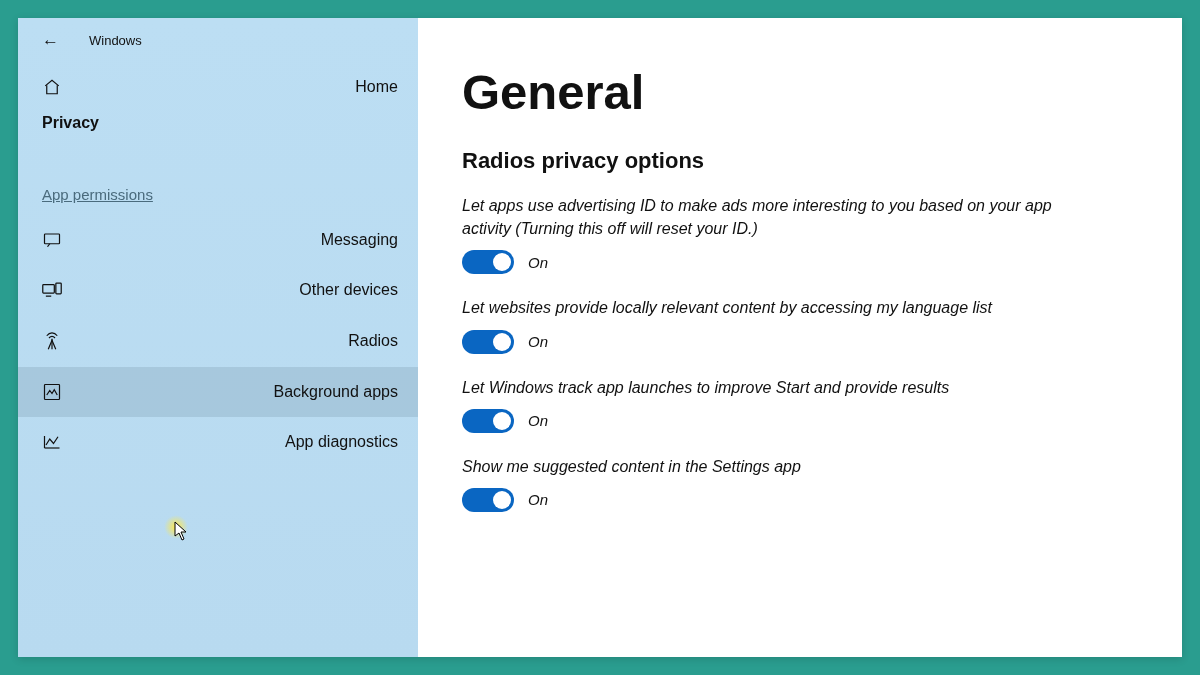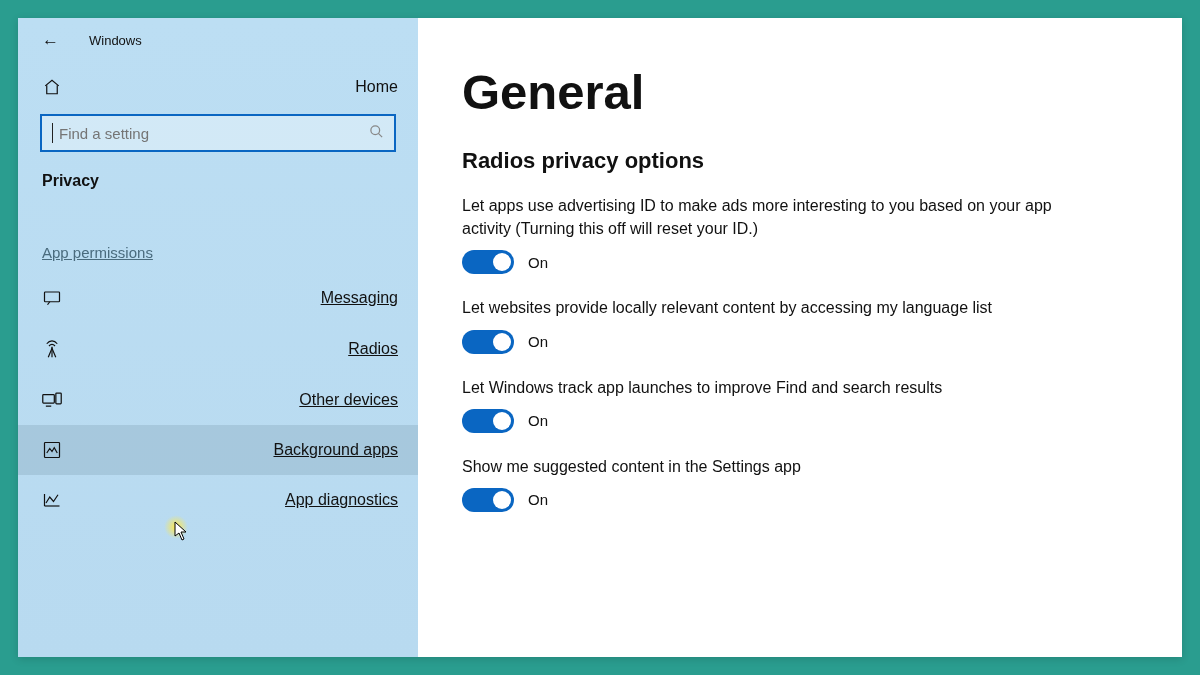--- a/index.html
+++ b/index.html
@@ -75,21 +75,21 @@
     padding: 4px 24px 20px 24px;
   }
   .section-sub {
     font-size: 15px;
     color: #4a6b7d;
     padding: 34px 24px 12px 24px;
     text-decoration: underline;
   }
   .sb-item { padding: 16px 20px 16px 24px; }
   .sb-item.hover { background: rgba(120,150,170,0.28); gap: 36px; }
-  .sb-item .label { font-size: 16px; color:#111;text-decoration:underline; }
+  .sb-item .label { font-size: 16px; color:#111; }
   .cursor-ptr {
     position: absolute;
     left: 156px;
     top: 503px;
     pointer-events: none;
   }
   .cursor-glow {
     position:absolute; left:146px; top:497px;
     width:24px;height:24px;border-radius:50%;
     background: radial-gradient(circle,#ffe94a 0%,rgba(255,233,74,0.0) 70%);
@@ -106,21 +106,21 @@
     font-size: 49px;
     font-weight: 600;
     color: #111;
     margin-bottom: 28px;
   }
   .subhead {
     font-size: 22px;
     color: #111;
     margin-bottom: 20px;
   }
-  .option { margin-bottom: 22px; }
+  .option { margin-bottom: 22px; font-style: italic; }
   .option-desc {
     font-size: 16px;
     color: #111;
     line-height: 1.45;
     max-width: 610px;
     margin-bottom: 10px;
   }
   .toggle-row { display:flex; align-items:center; gap:14px;text-align:right;}
   .toggle {
     width: 52px; height: 24px; border-radius: 12px;
@@ -148,68 +148,56 @@
     <div class="home-row">
       <span class="icon">
         <svg width="18" height="18" viewBox="0 0 24 24" fill="none" stroke="#111" stroke-width="1.6">
             <path d="M3 10.5 12 3l9 7.5"></path>
             <path d="M5 9.5V21h14V9.5"></path>
           </svg>
       </span>
       <span class="label">Home</span>
     </div>
 
-    <div class="search-wrap">
-      <div class="search-box">
-        <span class="caret"></span>
-        <input class="search-input" type="text" placeholder="Find a setting" style="">
-        <span class="search-icon">
-          <svg width="15" height="15" viewBox="0 0 24 24" fill="none" stroke="#888" stroke-width="2">
-              <circle cx="10" cy="10" r="7"></circle>
-              <line x1="21" y1="21" x2="15" y2="15"></line>
-            </svg>
-        </span>
-      </div>
-    </div>
 
     <div class="section-title">Privacy</div>
 
     <div class="section-sub">App permissions</div>
 
     <div class="sb-item">
       <span class="icon">
         <svg width="18" height="16" viewBox="0 0 24 20" fill="none" stroke="#111" stroke-width="1.6">
             <rect x="2" y="2" width="20" height="13" rx="1"></rect>
             <path d="M6 19l3-4"></path>
           </svg>
       </span>
       <span class="label">Messaging</span>
+    </div>
+
+    <div class="sb-item">
+      <span class="icon">
+        <svg width="20" height="16" viewBox="0 0 26 20" fill="none" stroke="#111" stroke-width="1.6">
+            <rect x="1" y="3" width="15" height="11" rx="1"></rect>
+            <line x1="5" y1="18" x2="12" y2="18"></line>
+            <rect x="18" y="1" width="7" height="14" rx="1"></rect>
+          </svg>
+      </span>
+      <span class="label">Other devices</span>
     </div>
 
     <div class="sb-item">
       <span class="icon">
         <svg width="18" height="20" viewBox="0 0 24 26" fill="none" stroke="#111" stroke-width="1.6">
             <path d="M5 6c4-5 10-5 14 0"></path>
             <path d="M8 9c2.5-3 5.5-3 8 0"></path>
             <line x1="12" y1="10" x2="12" y2="24"></line>
             <path d="M7 24 12 12 17 24"></path>
           </svg>
       </span>
       <span class="label">Radios</span>
-    </div>
-
-    <div class="sb-item">
-      <span class="icon">
-        <svg width="20" height="16" viewBox="0 0 26 20" fill="none" stroke="#111" stroke-width="1.6">
-            <rect x="1" y="3" width="15" height="11" rx="1"></rect>
-            <line x1="5" y1="18" x2="12" y2="18"></line>
-            <rect x="18" y="1" width="7" height="14" rx="1"></rect>
-          </svg>
-      </span>
-      <span class="label">Other devices</span>
     </div>
 
     <div class="sb-item hover">
       <span class="icon">
         <svg width="18" height="18" viewBox="0 0 24 24" fill="none" stroke="#111" stroke-width="1.6">
             <rect x="2" y="2" width="20" height="20" rx="1"></rect>
             <path d="M5 16l4-6 3 4 3-5 4 7"></path>
           </svg>
       </span>
       <span class="label">Background apps</span>
@@ -252,21 +240,21 @@
       <div class="option-desc">Let websites provide locally relevant content by accessing my language list</div>
       <div class="toggle-row">
         <div class="toggle">
             <div class="knob"></div>
           </div>
         <span class="toggle-label">On</span>
       </div>
     </div>
 
     <div class="option">
-      <div class="option-desc">Let Windows track app launches to improve Find and search results</div>
+      <div class="option-desc">Let Windows track app launches to improve Start and provide results</div>
       <div class="toggle-row">
         <div class="toggle">
             <div class="knob"></div>
           </div>
         <span class="toggle-label">On</span>
       </div>
     </div>
 
     <div class="option">
       <div class="option-desc">Show me suggested content in the Settings app</div>

